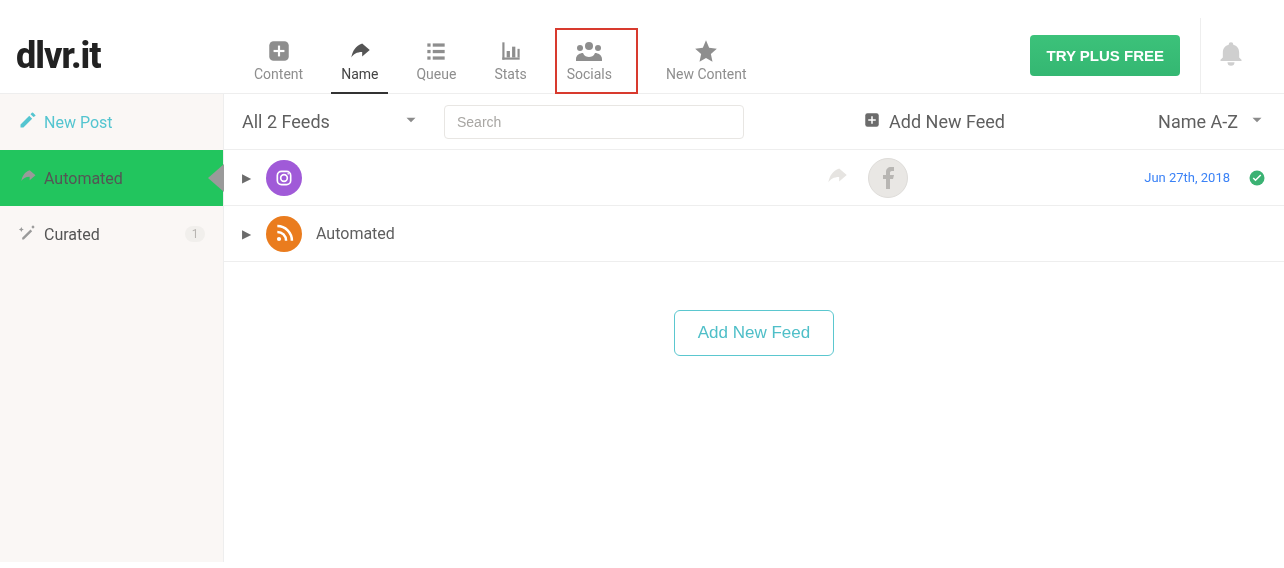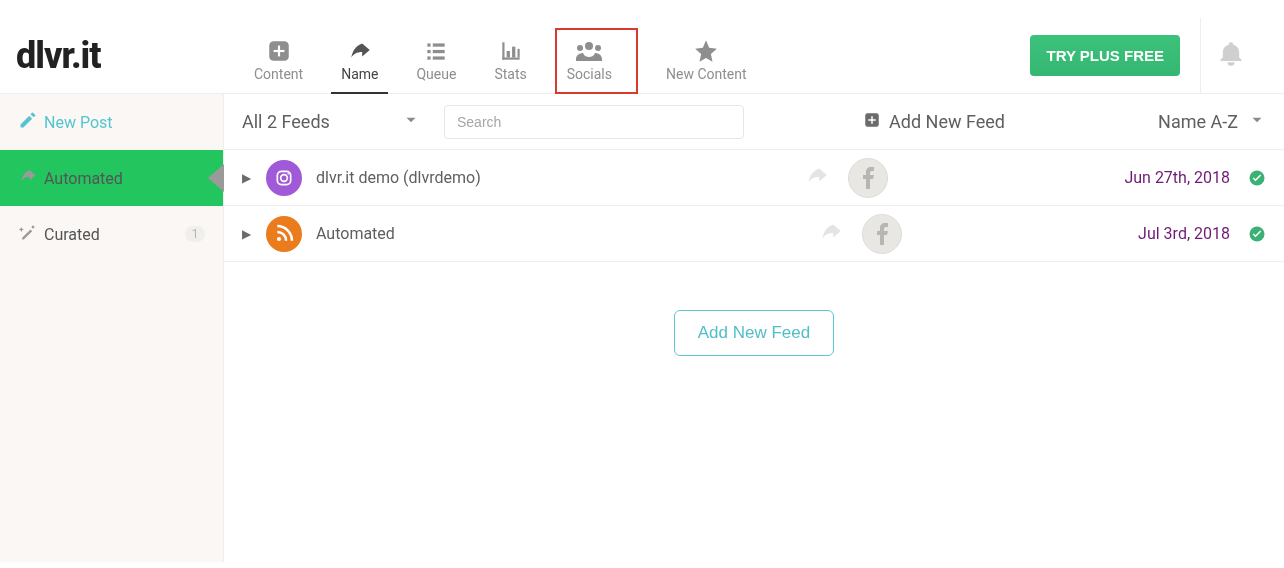--- a/index.html
+++ b/index.html
@@ -44,21 +44,21 @@
   .feed-row { display: flex; align-items: center; height: 56px; border-bottom: 1px solid #eee; padding: 0 18px; gap: 14px; }
   .feed-row .caret { color: #6b6b6b; font-size: 12px; width: 10px; }
   .avatar { width: 36px; height: 36px; border-radius: 50%; display: flex; align-items: center; justify-content: center; }
   .avatar.instagram { background: #a05ad8; }
   .avatar.rss { background: #ea7c1e; }
   .feed-name { color: #5f5f5f; font-size: 16px; }
   .feed-right { margin-left: auto; display: flex; align-items: center; gap: 18px; }
   .share-icon svg { fill: #e6e4e1; }
   .fb-badge { width: 40px; height: 40px; border-radius: 50%; background: #e9e7e4; display: flex; align-items: center; justify-content: center; border: 1px solid #dedcd9; }
   .fb-badge svg { fill: #b8b6b3; }
-  .date-text { color: #701a75; font-size: 16px; }
+  .date-text { color: #3b82f6; font-size: 13px; }
   .status-ok { color: #3bb273; display: inline-flex; align-items: center; }
   .add-feed-center { margin: 48px auto 0 auto; width: 160px; height: 46px; border: 1px solid #5bc7cf; color: #4fbfc8; background: #fff; border-radius: 6px; font-size: 17px; cursor: pointer; display: block; }
   
   .chev-down svg, .chev svg { fill: #8b8b8b; }
 </style>
 </head>
 <body>
 
 <div class="app">
 
@@ -209,21 +209,20 @@
 
     <div class="feed-row">
       <span class="caret">▶</span>
       <div class="avatar instagram">
         <svg width="20" height="20" viewBox="0 0 24 24" fill="none" stroke="#fff" stroke-width="2">
             <rect x="4" y="4" width="16" height="16" rx="5"></rect>
             <circle cx="12" cy="12" r="4"></circle>
             <circle cx="17" cy="7" r="1" fill="#fff" stroke="none"></circle>
           </svg>
       </div>
-      <span class="feed-name">dlvr.it demo (dlvrdemo)</span>
       <div class="feed-right">
         <span class="share-icon">
           <svg width="26" height="26" viewBox="0 0 24 24">
               <path d="M14 5l7 6-7 6v-4c-5 0-8 2-10 5 1-6 4-11 10-13V5z"></path>
             </svg>
         </span>
         <div class="fb-badge">
           <svg width="14" height="22" viewBox="0 0 12 22">
               <path d="M8 22V12h3l1-4H8V6c0-1 .3-2 2-2h2V0H9C6 0 4 2 4 5v3H1v4h3v10h4z"></path>
             </svg>
@@ -242,37 +241,17 @@
     <div class="feed-row">
       <span class="caret">▶</span>
       <div class="avatar rss">
         <svg width="20" height="20" viewBox="0 0 24 24" fill="#fff">
             <circle cx="6" cy="18" r="2.5"></circle>
             <path d="M4 11a9 9 0 019 9h3A12 12 0 004 8v3z"></path>
             <path d="M4 4a16 16 0 0116 16h3A19 19 0 004 1v3z"></path>
           </svg>
       </div>
       <span class="feed-name">Automated</span>
-      <div class="feed-right">
-        <span class="share-icon">
-          <svg width="26" height="26" viewBox="0 0 24 24">
-              <path d="M14 5l7 6-7 6v-4c-5 0-8 2-10 5 1-6 4-11 10-13V5z"></path>
-            </svg>
-        </span>
-        <div class="fb-badge">
-          <svg width="14" height="22" viewBox="0 0 12 22">
-              <path d="M8 22V12h3l1-4H8V6c0-1 .3-2 2-2h2V0H9C6 0 4 2 4 5v3H1v4h3v10h4z"></path>
-            </svg>
-        </div>
-        <span style="width:200px"></span>
-        <span class="date-text">Jul 3rd, 2018</span>
-        <span class="status-ok">
-          <svg width="18" height="18" viewBox="0 0 24 24" fill="#3bb273">
-              <circle cx="12" cy="12" r="10"></circle>
-              <path d="M7 12l3 3 7-7" stroke="#fff" stroke-width="2" fill="none"></path>
-            </svg>
-        </span>
-      </div>
     </div>
 
     <button class="add-feed-center">Add New Feed</button>
   </div>
 </div>
 
 </body></html>

